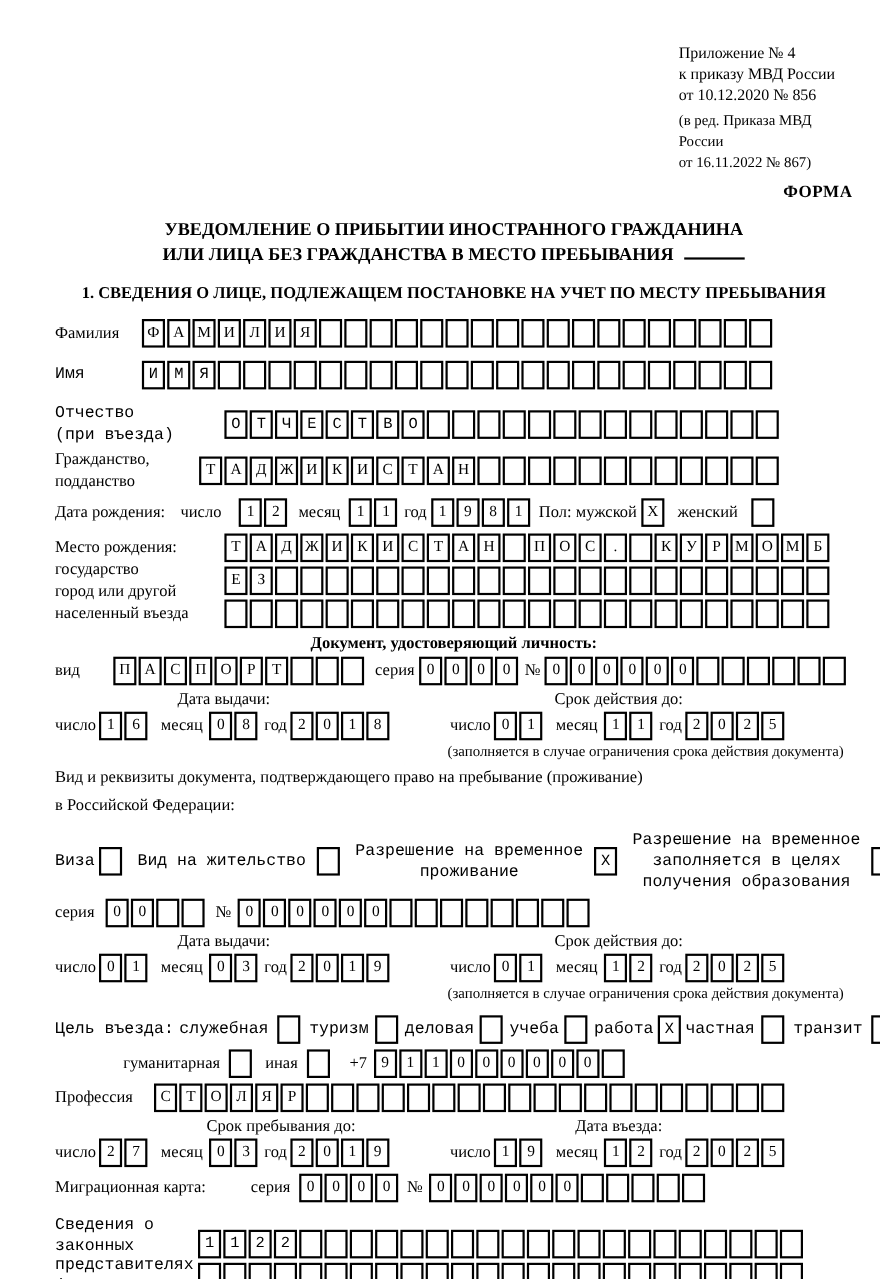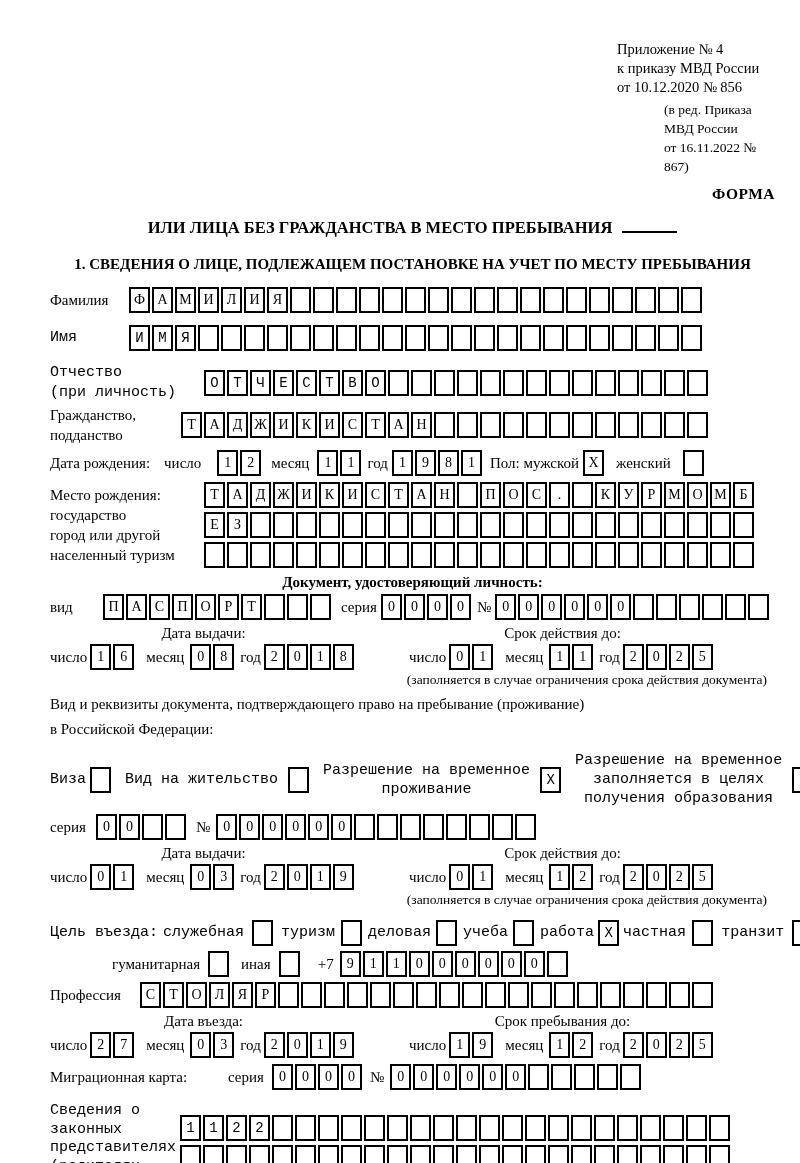--- a/index.html
+++ b/index.html
@@ -3,21 +3,21 @@
 <meta charset="utf-8">
 <style>
   * { box-sizing: border-box; }
   html,body { margin:0; padding:0; background:#ffffff; }
   .page {
     width:800px; height:1163px; margin:0 auto; position:relative;
     font-family:"Liberation Serif","DejaVu Serif",serif; color:#000;
     padding:40px 25px 8px 50px; overflow:hidden;
   }
   .hdr-block { margin-left:567px; font-size:14.5px; line-height:19px; }
-  .hdr-block .edition { font-size:13.5px; margin-top:3px;margin-left:47px; }
+  .hdr-block .edition { font-size:13.5px; margin-top:3px; }
   .forma { text-align:right; font-weight:bold; font-size:15.5px; margin-top:9px; letter-spacing:.5px; }
   .title { text-align:center; font-weight:bold; font-size:16.5px; line-height:22px; margin-top:14px; }
   .blank-line { display:inline-block; width:55px; border-bottom:2px solid #000; margin-left:10px; vertical-align:baseline; }
   .sect-heading { text-align:center; font-weight:bold; font-size:15px; margin-top:17px; }
 
   .frow { display:flex; align-items:center; flex-wrap:nowrap; }
   .lbl { font-size:15px; line-height:20px; flex:0 0 auto; }
   .lblcol { flex:0 0 auto; font-size:15px; line-height:20px; }
   .cells { display:inline-flex; gap:2px; flex:0 0 auto; }
   .cellrows { display:flex; flex-direction:column; gap:4px; }
@@ -49,20 +49,21 @@
     <div>от 10.12.2020 № 856</div>
     <div class="edition">
       <div>(в ред. Приказа МВД России</div>
       <div>от 16.11.2022 № 867)</div>
     </div>
   </div>
 
   <div class="forma">ФОРМА</div>
 
   <div class="title">
+    <div>УВЕДОМЛЕНИЕ О ПРИБЫТИИ ИНОСТРАННОГО ГРАЖДАНИНА</div>
     <div>
       <span>ИЛИ ЛИЦА БЕЗ ГРАЖДАНСТВА В МЕСТО ПРЕБЫВАНИЯ</span><span class="blank-line"></span>
     </div>
   </div>
 
   <div class="sect-heading">1. СВЕДЕНИЯ О ЛИЦЕ, ПОДЛЕЖАЩЕМ ПОСТАНОВКЕ НА УЧЕТ ПО МЕСТУ ПРЕБЫВАНИЯ</div>
 
   <div class="frow mt14">
     <div class="lbl" style="width:79px;">Фамилия</div>
     <div class="cells">
@@ -121,21 +122,21 @@
         <span class="cell"></span>
         <span class="cell"></span>
         <span class="cell"></span>
         <span class="cell"></span>
       </div>
   </div>
 
   <div class="frow mt4">
     <div class="lblcol" style="width:154px;">
       <div>Отчество</div>
-      <div>(при личность)</div>
+      <div>(при въезда)</div>
     </div>
     <div class="cells">
         <span class="cell">О</span>
         <span class="cell">Т</span>
         <span class="cell">Ч</span>
         <span class="cell">Е</span>
         <span class="cell">С</span>
         <span class="cell">Т</span>
         <span class="cell">В</span>
         <span class="cell">О</span>
@@ -211,21 +212,21 @@
     <span class="cell" style="margin-left:4px;">X</span>
     <span class="klbl" style="margin-left:12px;">женский</span>
     <span class="cell" style="margin-left:12px;"></span>
   </div>
 
   <div class="frow mt6">
     <div class="lblcol" style="width:154px;">
       <div>Место рождения:</div>
       <div>государство</div>
       <div>город или другой</div>
-      <div>населенный туризм</div>
+      <div>населенный въезда</div>
     </div>
     <div class="cellrows">
       <div class="cells">
           <span class="cell">Т</span>
           <span class="cell">А</span>
           <span class="cell">Д</span>
           <span class="cell">Ж</span>
           <span class="cell">И</span>
           <span class="cell">К</span>
           <span class="cell">И</span>
@@ -545,22 +546,22 @@
         <span class="cell"></span>
         <span class="cell"></span>
         <span class="cell"></span>
         <span class="cell"></span>
         <span class="cell"></span>
         <span class="cell"></span>
       </div>
   </div>
 
   <div class="dhdr-row">
+    <span class="dhdr right">Срок пребывания до:</span>
     <span class="dhdr">Дата въезда:</span>
-    <span class="dhdr right">Срок пребывания до:</span>
   </div>
   <div class="frow mt2">
     <span class="dgrp">
       <span class="klbl">число</span>
       <span class="cells" style="margin-left:3px;">
           <span class="cell">2</span>
           <span class="cell">7</span>
         </span>
       <span class="klbl" style="margin-left:12px;">месяц</span>
       <span class="cells" style="margin-left:6px;">

